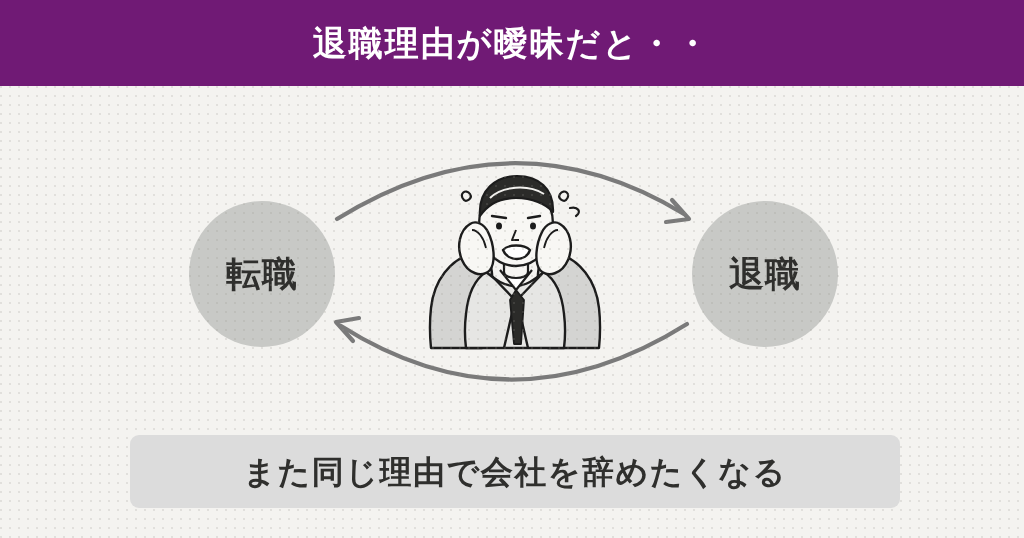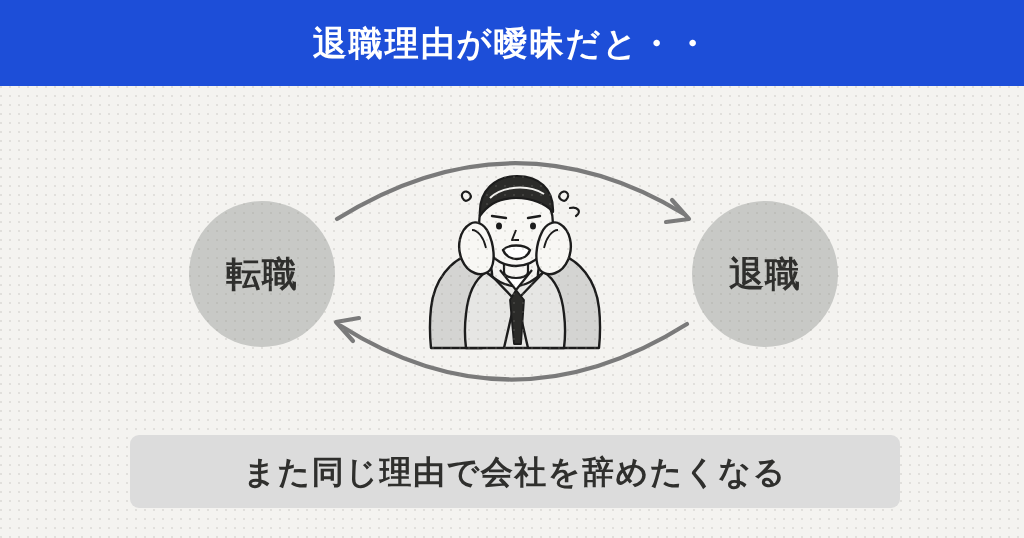--- a/index.html
+++ b/index.html
@@ -36,21 +36,21 @@
     z-index: 6;
   }
 
   
   #header-bar {
     position: absolute;
     left: 0;
     top: 0;
     width: 1024px;
     height: 86px;
-    background: #1d4ed8;
+    background: #701a75;
     display: flex;
     align-items: center;
     justify-content: center;
     z-index: 4;
   }
   #header-title {
     color: #ffffff;
     font-size: 34px;
     font-weight: bold;
     letter-spacing: 2px;

